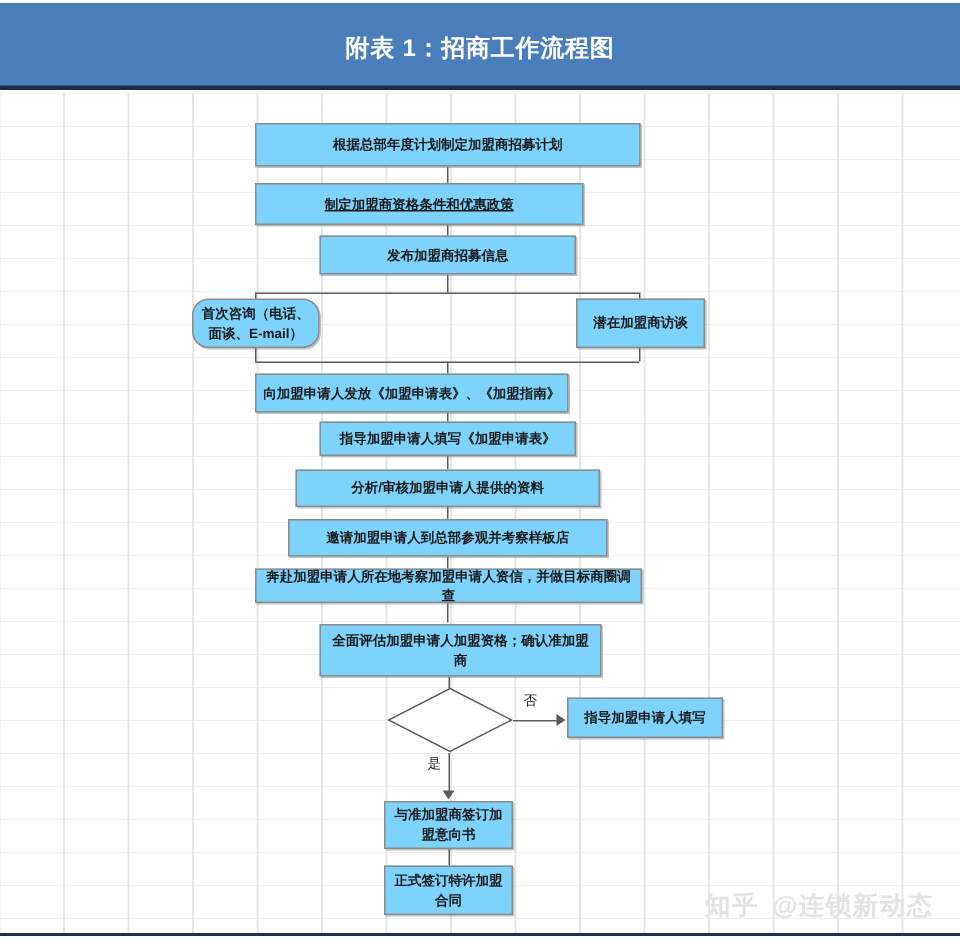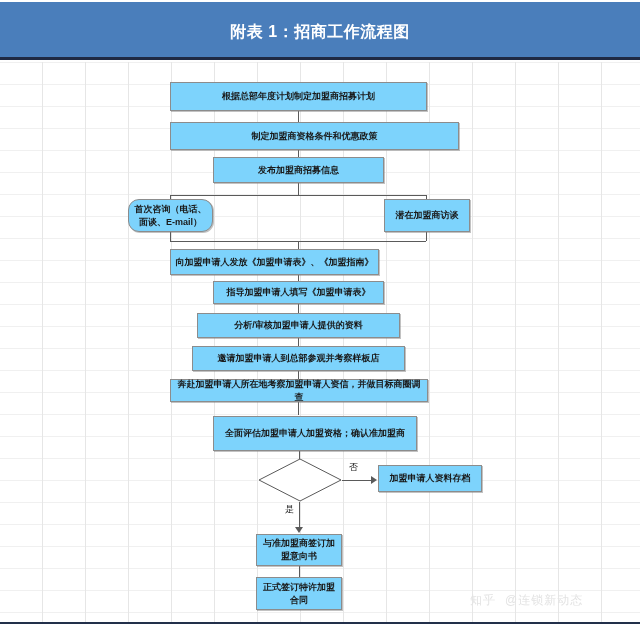--- a/index.html
+++ b/index.html
@@ -123,25 +123,26 @@
     font-size: 9px;
     color: #1a1a1a;
     font-weight: normal;
   }
 
   
   #watermark {
     position: absolute;
     left: 470px;
     top: 592px;
-    font-size: 12px;
+    font-size: 17px;
     color: #e3e3e3;
     letter-spacing: 1px;
     white-space: nowrap;
     user-select: none;
+    font-weight: bold;
   }
   #watermark .wm-dot {
     display: inline-block;
     width: 9px;
   }
 </style>
 </head>
 <body>
 
 <div id="page">
@@ -182,49 +183,49 @@
   <div class="hline" style="left:342px; top:480px; width:30px;"></div>
   <div class="arrow-right" style="left:371px; top:476px;"></div>
 
   <div class="vline" style="left:299px; top:502px; height:28px;"></div>
   <div class="arrow-down" style="left:295px; top:527px;"></div>
 
   <div class="vline" style="left:299px; top:566px; height:11px;"></div>
 
   <div class="node" style="left:170px; top:82px; width:257px; height:29px;">根据总部年度计划制定加盟商招募计划</div>
 
-  <div class="node" style="left:170px; top:122px; width:289px; height:28px;">制定加盟商资格条件和优惠政策</div>
+  <div class="node" style="left:170px; top:122px; width:219px; height:28px;text-decoration:underline;">制定加盟商资格条件和优惠政策</div>
 
   <div class="node" style="left:213px; top:157px; width:171px; height:26px;">发布加盟商招募信息</div>
 
   <div class="node" style="left:128px; top:199px; width:85px; height:33px;border-radius:11px;">首次咨询（电话、面谈、E-mail）</div>
 
   <div class="node" style="left:384px; top:199px; width:86px; height:33px;">潜在加盟商访谈</div>
 
   <div class="node" style="left:170px; top:249px; width:209px; height:26px;">向加盟申请人发放《加盟申请表》、《加盟指南》</div>
 
   <div class="node" style="left:213px; top:281px; width:171px; height:23px;">指导加盟申请人填写《加盟申请表》</div>
 
   <div class="node" style="left:197px; top:313px; width:203px; height:25px;">分析/审核加盟申请人提供的资料</div>
 
   <div class="node" style="left:192px; top:346px; width:213px; height:25px;">邀请加盟申请人到总部参观并考察样板店</div>
 
   <div class="node" style="left:170px; top:379px; width:258px; height:23px;">奔赴加盟申请人所在地考察加盟申请人资信，并做目标商圈调查</div>
 
-  <div class="node" style="left:213px; top:416px; width:204px; height:35px;">全面评估加盟申请人加盟资格；确认准加盟商</div>
+  <div class="node" style="left:213px; top:416px; width:188px; height:35px;">全面评估加盟申请人加盟资格；确认准加盟商</div>
 
   <div id="diamond">
     <svg width="84" height="44" viewBox="0 0 84 44" xmlns="http://www.w3.org/2000/svg">
       <polygon points="42,1 83,22 42,43 1,22" fill="#ffffff" stroke="#5a5a5a" stroke-width="1"></polygon>
     </svg>
   </div>
   <div class="branch-label" style="left:349px; top:461px;">否</div>
   <div class="branch-label" style="left:285px; top:503px;">是</div>
 
-  <div class="node" style="left:378px; top:465px; width:104px; height:27px;">加盟申请人资料存档</div>
+  <div class="node" style="left:378px; top:465px; width:104px; height:27px;">指导加盟申请人填写</div>
 
   <div class="node" style="left:256px; top:534px; width:86px; height:32px;">与准加盟商签订加盟意向书</div>
 
   <div class="node" style="left:256px; top:577px; width:86px; height:33px;">正式签订特许加盟合同</div>
 
   <div id="watermark">
     <span>知乎</span><span class="wm-dot"></span><span>@连锁新动态</span>
   </div>
 
 </div>

